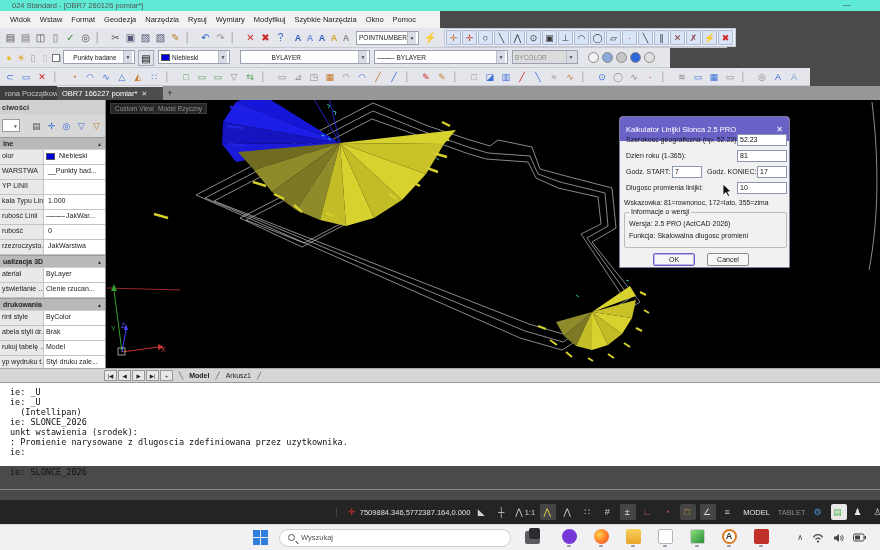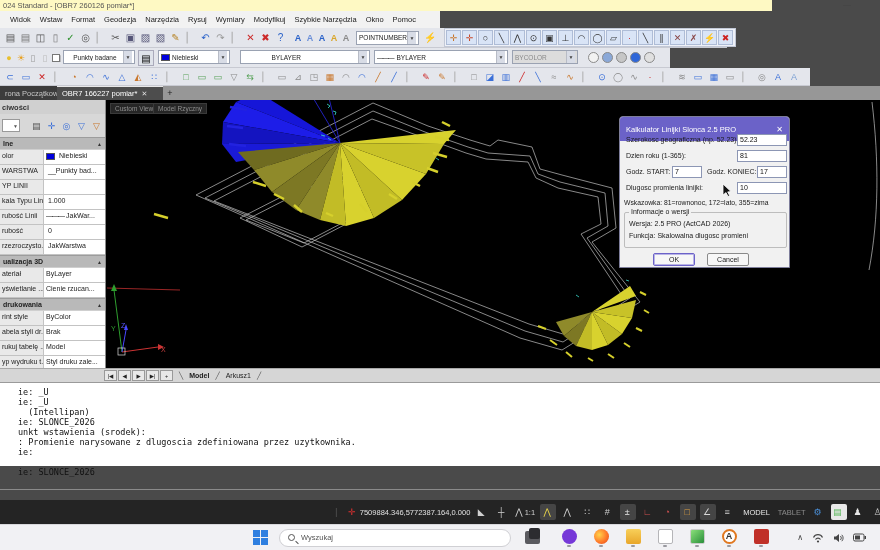--- a/index.html
+++ b/index.html
@@ -1,21 +1,21 @@
 <!DOCTYPE html>
 <html><head>
 <meta charset="utf-8">
 <style>
   *{box-sizing:border-box;margin:0;padding:0}
   html,body{width:880px;height:550px;overflow:hidden;background:#4a4a4a;
     font-family:"Liberation Sans",sans-serif;position:relative}
   .abs{position:absolute}
   
-  #titlebar{left:0;top:0;width:772px;height:11px;background:#fef9c3;color:#555;
-    font-size:7.5px;line-height:11px;padding-left:3px}
+  #titlebar{left:0;top:0;width:880px;height:11px;background:#5eead4;color:#555;
+    font-size:7.5px;line-height:11px;padding-left:12px}
   #minimize{left:840px;top:0;width:14px;height:10px;color:#444;font-size:8px;line-height:9px;text-align:center}
   #menubar{left:0;top:11px;width:880px;height:17px;background:#4a4a4a}
   #menubar .light{position:absolute;left:0;top:0;width:440px;height:17px;background:#f2f2f2;
     display:flex;align-items:center;padding-left:6px;gap:1px}
   .menu-item{font-size:7.5px;color:#222;padding:2px 4px}
   
   .tbrow{background:#4a4a4a}
   #tb1{left:0;top:28px;width:880px;height:20px}
   #tb1 .light{position:absolute;left:0;top:0;width:727px;height:20px;background:#e4e6ec;
     display:flex;align-items:center;padding-left:3px;border-bottom:1px solid #c8cad2}
@@ -84,21 +84,21 @@
   #sheetbar{left:0;top:368px;width:880px;height:14px;background:#d6d6d6;border-top:1px solid #a8a8a8;
     display:flex;align-items:center;font-size:7px;color:#222}
   #sheetbar .navs{margin-left:104px;display:flex;gap:1px}
   .navbtn{width:13px;height:11px;background:#e8e8e8;border:1px solid #999;font-size:5.5px;
     display:flex;align-items:center;justify-content:center}
   .sheettab{padding:0 6px;font-size:7px}
   .sheettab.active{font-weight:bold}
   .slash{color:#555}
   
   #cmd{left:0;top:382px;width:880px;height:84px;background:#fff;border-top:1px solid #9a9a9a;
-    font-family:"DejaVu Sans Mono",monospace;font-size:8.5px;color:#111;padding:4px 0 0 18px}
+    font-family:"DejaVu Sans Mono",monospace;font-size:8.5px;color:#111;padding:4px 0 0 10px}
   #cmd .cline{height:10px;white-space:pre;line-height:10px}
   #cmd .divider{position:absolute;left:0;top:106px;width:880px;border-top:1px solid #8a8a8a}
   
   #statusbar{left:0;top:500px;width:880px;height:24px;background:#242424;display:flex;align-items:center;
     color:#d8d8d8;font-size:7.5px}
   #statusbar .sep{color:#555;margin:0 2px}
   .sbi{height:16px;min-width:16px;display:inline-flex;align-items:center;justify-content:center;
     font-size:9px;border-radius:2px;padding:0 1px;gap:2px;flex:0 0 auto}
   .sbi .sblabel{font-size:7.5px}
   #coords{color:#e0e0e0;font-size:7.5px;margin-right:4px;white-space:nowrap}

